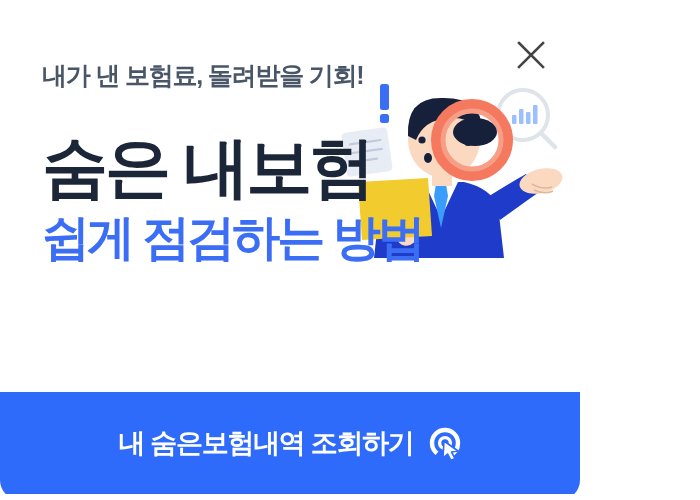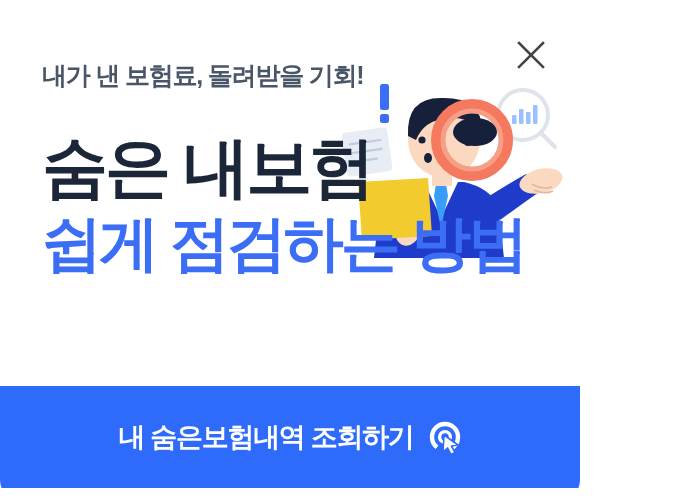--- a/index.html
+++ b/index.html
@@ -35,35 +35,35 @@
     line-height:1.1;
   }
   .headline1{
     margin-top:44px;
     font-size:66px; font-weight:bold;
     color:#1c2639; letter-spacing:-3px;
     line-height:1.0; white-space:nowrap;
   }
   .headline2{
     margin-top:14px;
-    font-size:60px; font-weight:bold;
+    font-size:48px; font-weight:bold;
     color:#3b6ef5; letter-spacing:-3px;
     line-height:1.0; white-space:nowrap;
   }
 
   
   .illustration{
     position:absolute; right:4px; top:78px;
     width:240px; height:180px; z-index:20;
   }
   .illustration svg{ display:block; width:100%; height:100%; }
 
   
   .cta{
-    position:absolute; left:0; right:0; bottom:12px;
+    position:absolute; left:0; right:0; bottom:6px;
     height:102px; background:#2e6bfb;
     display:flex; align-items:center; justify-content:center;
     gap:14px; cursor:pointer; z-index:35;
   }
   .cta-label{
     font-size:27px; font-weight:bold; color:#ffffff;
     letter-spacing:-1.3px; white-space:nowrap;
   }
   .cta-icon{ display:flex; align-items:center; }
 </style>

